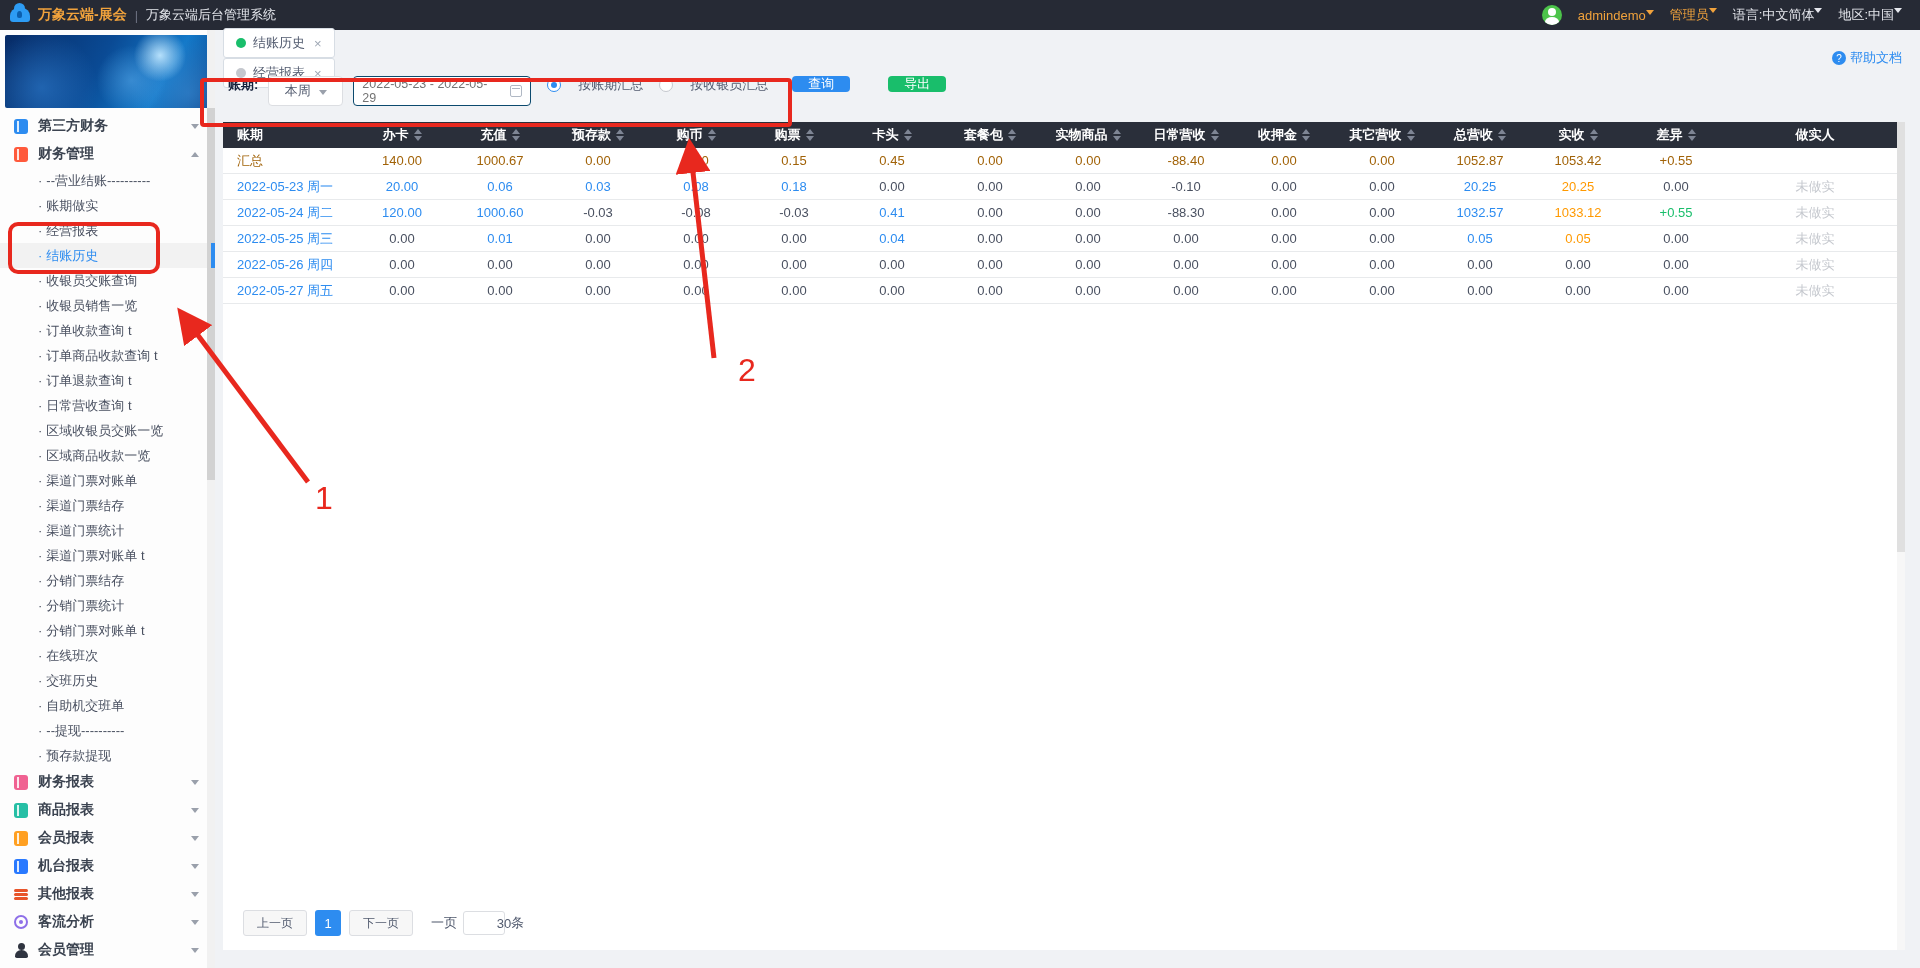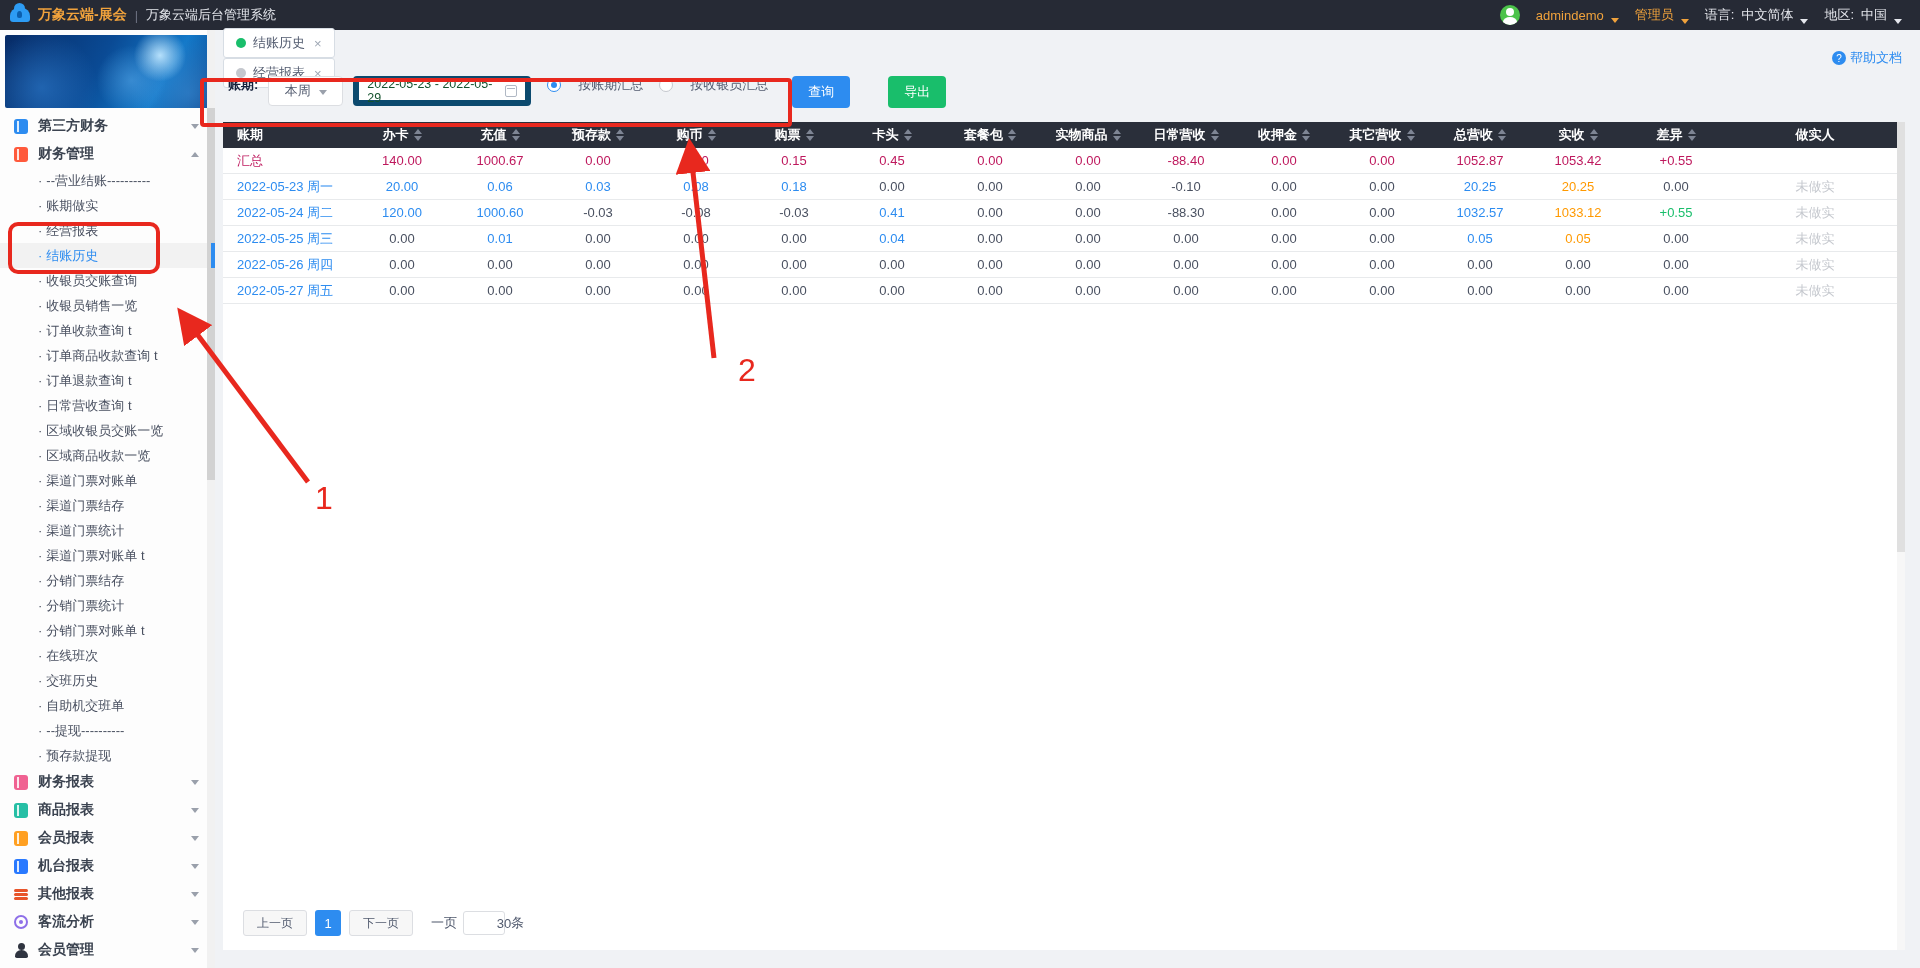--- a/index.html
+++ b/index.html
@@ -8,21 +8,21 @@
 
   
   .topbar { height:30px; background:#262a35; display:flex; align-items:center; padding:0 18px 0 10px; }
   .logo-cloud { width:20px; height:14px; background:#2d9cf4; border-radius:8px 8px 3px 3px; position:relative; margin-right:8px; }
   .logo-cloud::before { content:""; position:absolute; left:4px; top:-5px; width:11px; height:11px; background:#2d9cf4; border-radius:50%; }
   .logo-cloud::after { content:""; position:absolute; left:7px; top:3px; width:5px; height:7px; background:#0b5fae; border-radius:50% 50% 2px 2px; }
   .logo-title { color:#f0a23c; font-weight:bold; font-size:14px; }
   .tb-sep { color:#6a7080; margin:0 8px; }
   .tb-subtitle { color:#e6e8ee; font-size:13px; }
   .tb-right { margin-left:auto; display:flex; align-items:center; gap:16px; }
-  .tb-item { display:flex; align-items:flex-end; gap:7px; color:#e6e8ee; cursor:pointer; }
+  .tb-item { display:flex; align-items:flex-start; gap:0; color:#e6e8ee; cursor:pointer; }
   .tb-item.orange { color:#f0a23c; }
   .caret-down { width:0; height:0; border-left:4px solid transparent; border-right:4px solid transparent; border-top:5px solid currentColor; display:inline-block; margin-top:2px; }
   .avatar { width:20px; height:20px; border-radius:50%; background:#4cc34a; position:relative; overflow:hidden; }
   .avatar::before { content:""; position:absolute; left:6px; top:3px; width:8px; height:8px; border-radius:50%; background:#fff; }
   .avatar::after { content:""; position:absolute; left:3px; top:12px; width:14px; height:10px; border-radius:50% 50% 0 0; background:#fff; }
 
   
   .app { display:flex; height:938px; }
   .sidebar { width:215px; background:#fdfdfd; position:relative; flex:none; }
   .content { flex:1; display:flex; flex-direction:column; background:#f0f2f5; min-width:0; }
@@ -65,46 +65,46 @@
   .tab-dot.green { background:#19be6b; } .tab-dot.gray { background:#c5c8ce; }
   .tab-close { color:#9ea7b4; font-size:13px; margin-left:2px; cursor:pointer; }
   .help { margin-left:auto; display:flex; align-items:center; gap:4px; color:#2d8cf0; cursor:pointer; }
   .help-q { width:14px; height:14px; border-radius:50%; background:#2d8cf0; color:#fff; font-size:10px; display:flex; align-items:center; justify-content:center; }
 
   
   .querybar { height:46px; display:flex; align-items:flex-start; padding-left:13px; gap:10px; }
   .q-label { font-weight:bold; color:#17233d; }
   .q-select { width:75px; height:30px; background:#fff; border:1px solid #dcdee2; border-radius:4px; display:flex; align-items:center; justify-content:center; gap:8px; color:#515a6e; cursor:pointer; }
   .q-select .caret-down { color:#9aa0ab; }
-  .q-date { width:178px; height:30px; background:#fff; border:6px solid #0c4a6e; border-radius:4px; display:flex; align-items:center; padding:0 8px; color:#14532d; gap:10px; }
+  .q-date { width:178px; height:30px; background:#fff; border:1px solid #0c4a6e; border-radius:4px; display:flex; align-items:center; padding:0 8px; color:#737373; gap:10px; }
   .q-date span.txt { flex:1; font-size:12.5px; }
   .cal-icon { width:12px; height:12px; border:1px solid #b0b8c4; border-radius:2px; position:relative; flex:none; }
   .cal-icon::before { content:""; position:absolute; top:2px; left:1px; right:1px; height:1px; background:#b0b8c4; }
   .radio { display:flex; align-items:center; gap:17px; cursor:pointer; color:#515a6e; margin-left:6px; }
   .radio-dot { width:14px; height:14px; border-radius:50%; border:1px solid #c5c8ce; background:#fff; position:relative; }
   .radio.on .radio-dot { border-color:#2d8cf0; }
   .radio.on .radio-dot::after { content:""; position:absolute; left:3px; top:3px; width:6px; height:6px; border-radius:50%; background:#2d8cf0; }
-  .btn { height:14px; border-radius:4px; color:#fff; display:flex; align-items:center; justify-content:center; padding:16px 16px; cursor:pointer; font-size:13px; }
+  .btn { height:14px; border-radius:4px; color:#fff; display:flex; align-items:center; justify-content:center; padding:8px 16px; cursor:pointer; font-size:13px; }
   .btn.blue { background:#2d8cf0; margin-left:14px; }
   .btn.green { background:#19be6b; margin-left:28px; }
 
   
   .panel { flex:1; background:#fff; margin:0 15px 18px 8px; position:relative; }
   .thead, .trow { display:grid; grid-template-columns:130px repeat(14,1fr) 180px; }
   .thead { background:#2a2f3a; height:26px; }
   .hcell { display:flex; align-items:center; justify-content:center; gap:5px; color:#fff; font-weight:bold; font-size:13px; cursor:pointer; }
   .hcell.first { justify-content:flex-start; padding-left:14px; cursor:default; }
   .sort { display:flex; flex-direction:column; gap:2px; }
   .sort i { display:block; width:0; height:0; border-left:4px solid transparent; border-right:4px solid transparent; }
   .sort i.up { border-bottom:5px solid #7e8594; }
   .sort i.dn { border-top:5px solid #7e8594; }
   .trow { height:26px; border-bottom:1px solid #e8eaec; }
   .tcell { display:flex; align-items:center; justify-content:center; font-size:13px; }
   .tcell.first { justify-content:flex-start; padding-left:14px; }
-  .c-red { color:#be185d; } .c-blue { color:#2d8cf0; } .c-orange { color:#ff9900; }
+  .c-red { color:#a16207; } .c-blue { color:#2d8cf0; } .c-orange { color:#ff9900; }
   .c-green { color:#19be6b; } .c-dark { color:#495060; } .c-gray { color:#c5c8ce; }
   .v-scroll { position:absolute; top:0; right:0; width:8px; height:100%; background:#f7f7f7; }
   .v-thumb { position:absolute; top:0; right:0; width:8px; height:430px; background:#e0e0e0; }
 
   
   .pager { position:absolute; left:20px; bottom:14px; display:flex; align-items:center; gap:8px; }
   .pg-btn { background:#f7f7f7; border:1px solid #dcdee2; border-radius:3px; height:26px; padding:0 13px; display:flex; align-items:center; color:#515a6e; font-size:12px; cursor:pointer; }
   .pg-num { width:26px; height:26px; background:#2d8cf0; color:#fff; border-radius:3px; display:flex; align-items:center; justify-content:center; cursor:pointer; }
   .pg-size { display:flex; align-items:center; gap:6px; margin-left:10px; color:#515a6e; }
   .pg-input { width:34px; height:24px; border:1px solid #dcdee2; border-radius:3px; background:#fff; display:flex; align-items:center; justify-content:center; color:#515a6e;padding-left:40px; }

